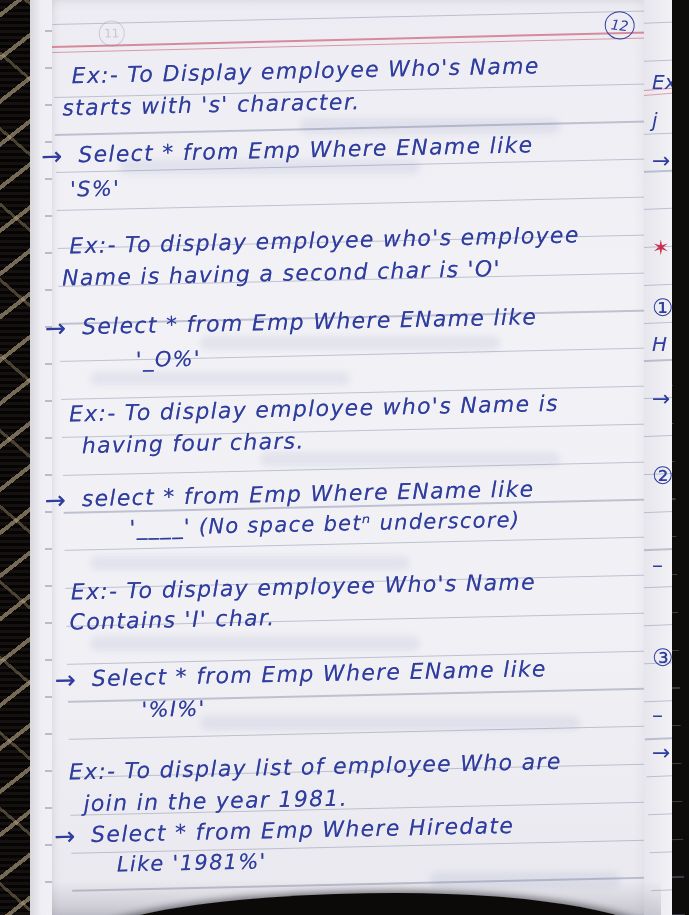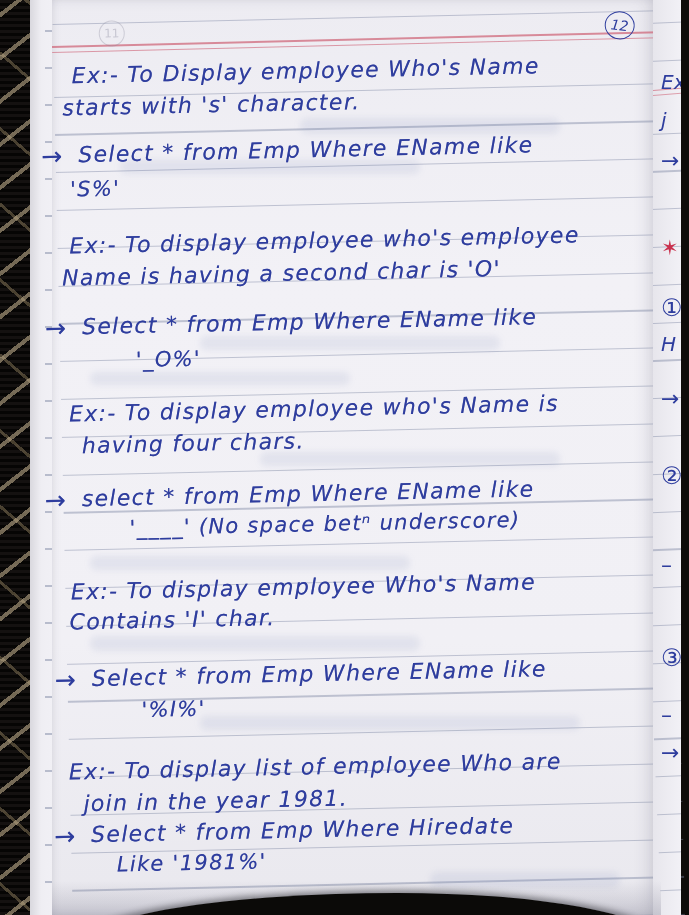--- a/index.html
+++ b/index.html
@@ -44,21 +44,21 @@
     transform:rotate(-1.4deg);transform-origin:0 0;
     border-top:2px solid rgba(208,105,124,.75);
     border-bottom:1.6px solid rgba(208,105,124,.65);
   }
   
   .gap{
     position:absolute;right:26px;top:0;width:8px;height:100%;
     background:linear-gradient(90deg, rgba(40,40,60,0), rgba(40,40,60,.38), rgba(40,40,60,.1));
   }
   .page2{
-    position:absolute;right:8px;top:0;width:28px;height:100%;
+    position:absolute;right:17px;top:0;width:28px;height:100%;
     background:linear-gradient(90deg,#e7e6ec,#f2f1f6);
     overflow:hidden;
   }
   .page2 .rules2{
     position:absolute;left:-30px;top:0;width:120px;height:980px;
     transform:rotate(-2.4deg);transform-origin:0 0;
     background:repeating-linear-gradient(to bottom, rgba(0,0,0,0) 0 36.6px, rgba(118,128,158,.42) 36.6px 37.8px);
     background-position:0 98px;
   }
   .page2 .margin2{

